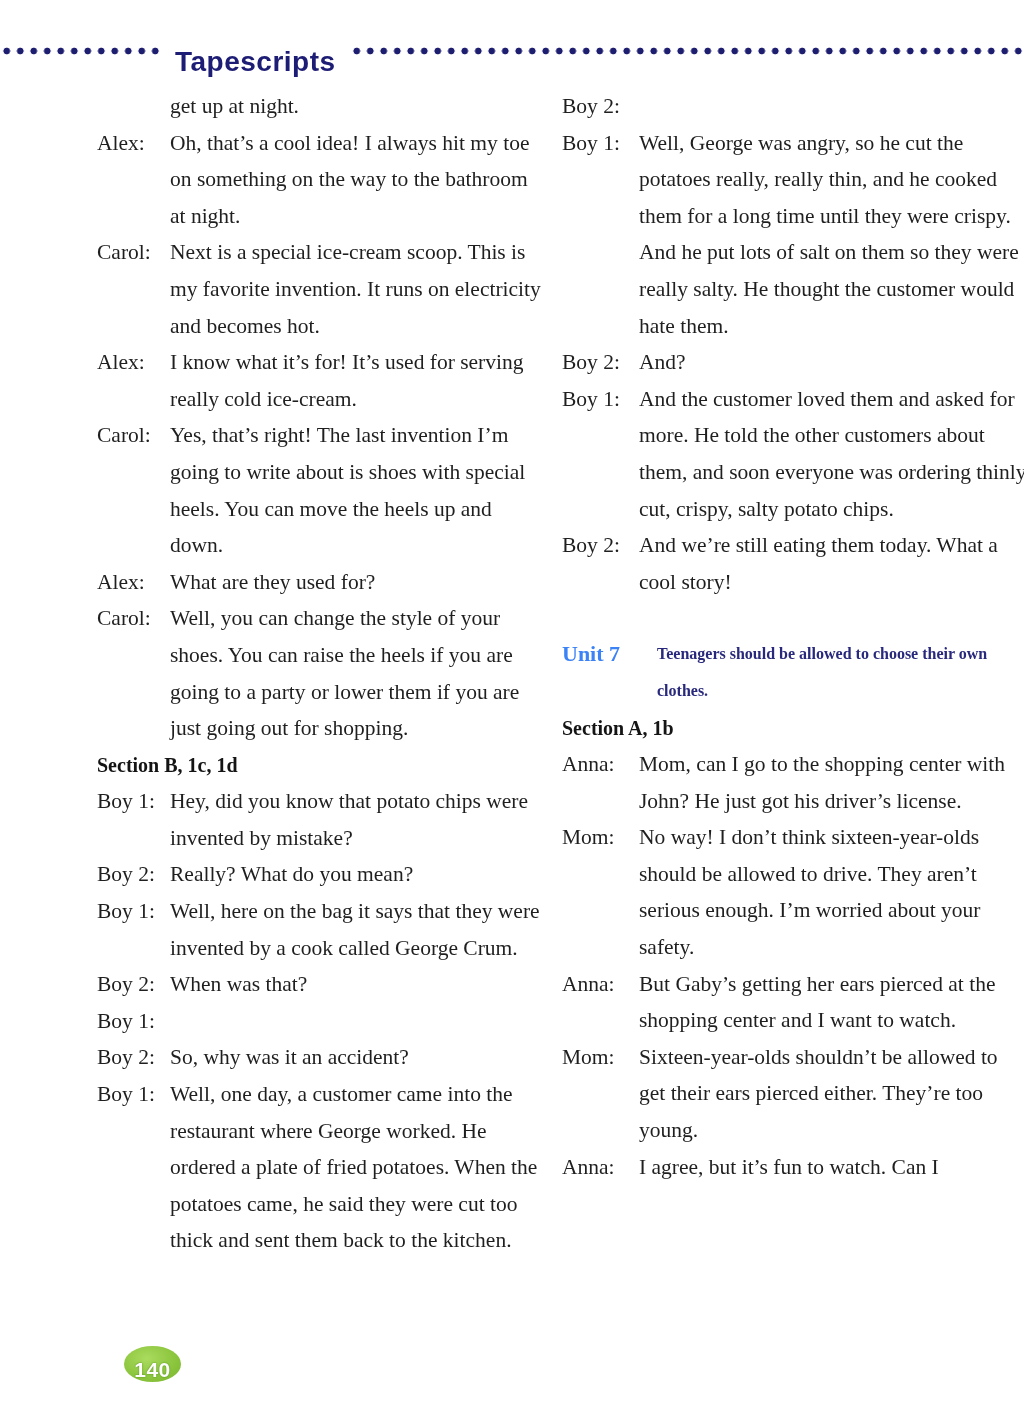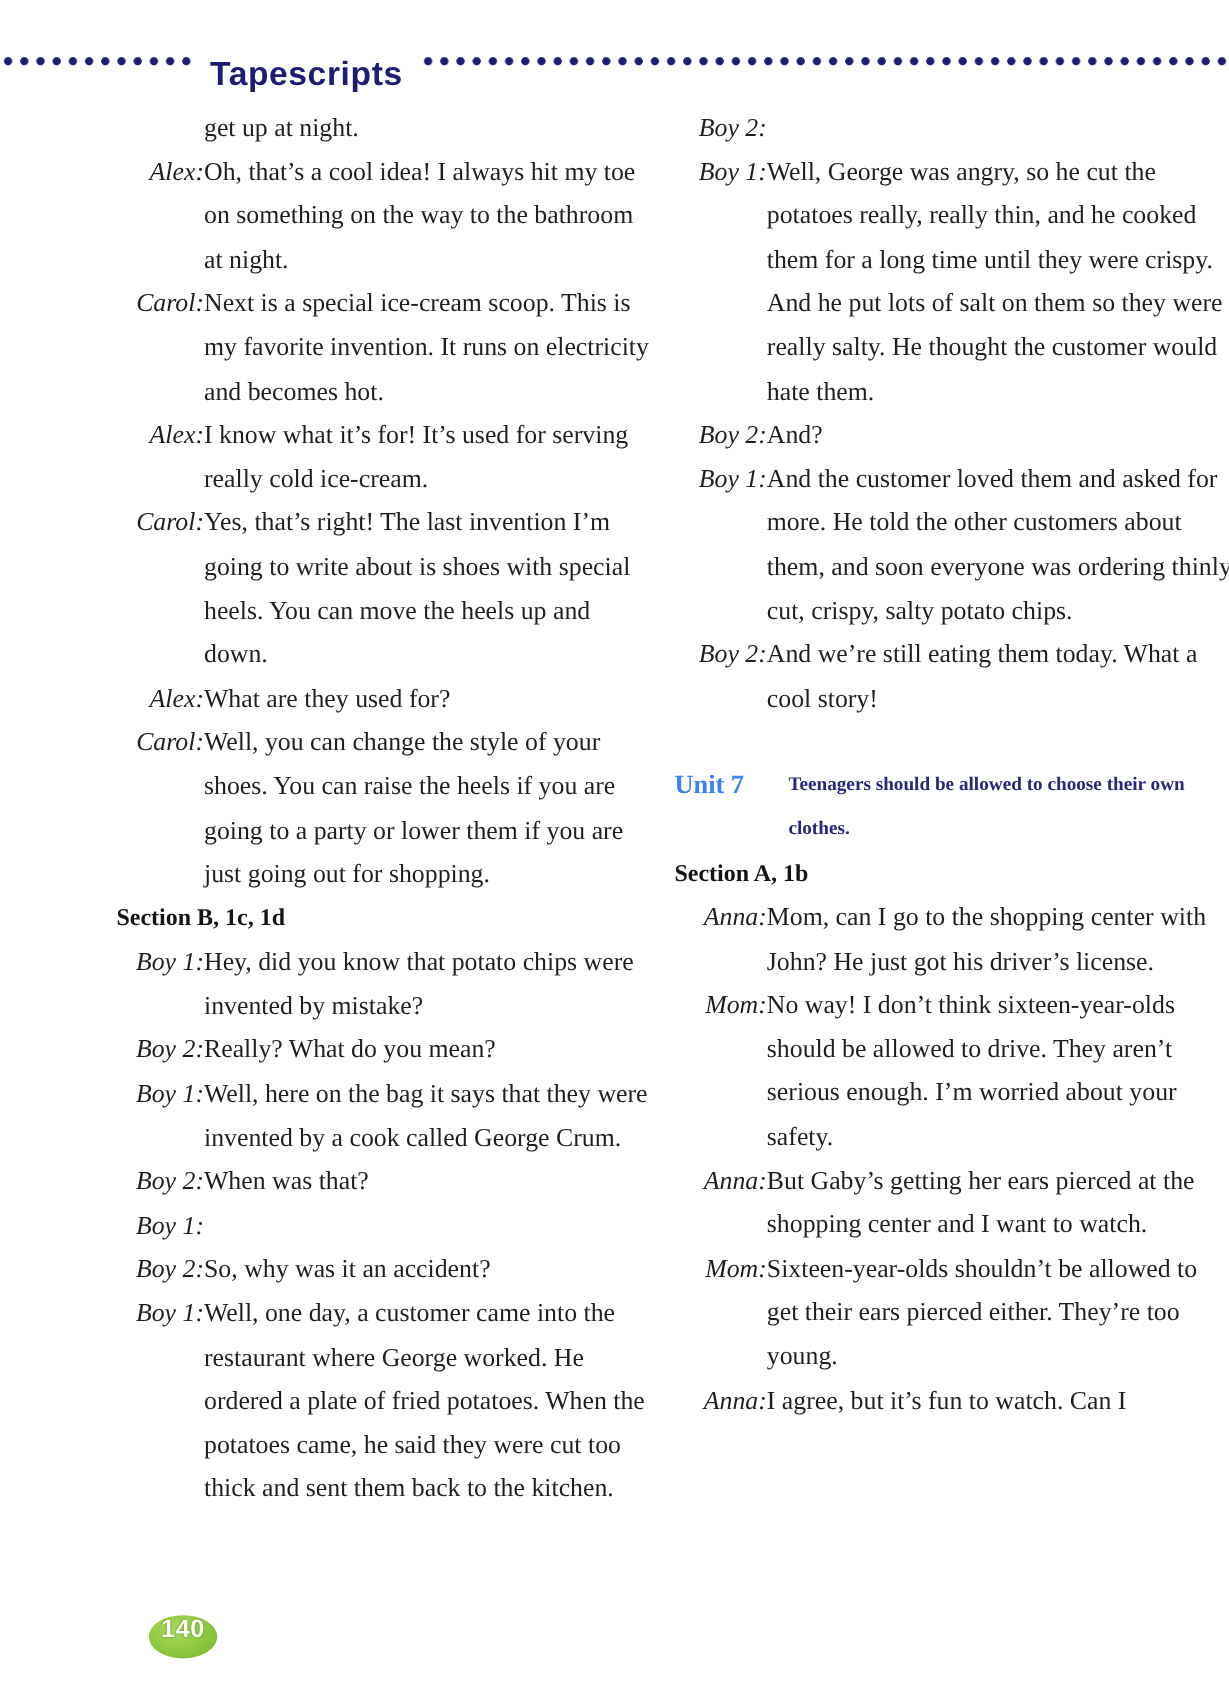--- a/index.html
+++ b/index.html
@@ -49,23 +49,21 @@
     font-size: 21.5px;
     line-height: 36.6px;
     margin-left: 40px;
   }
   #left-column  { left: 57px;  width: 448px; }
   #right-column { left: 522px; width: 466px; }
 
   .entry { display: flex; align-items: flex-start; }
   .speaker {
     flex: 0 0 auto;
-    font-style: italic;
     white-space: nowrap;
-    text-align: right;
   }
   #left-column  .speaker { width: 73px; }
   #right-column .speaker { width: 77px; }
   .text { flex: 1 1 auto; }
 
   .section-heading {
     font-weight: bold;
     font-size: 20px;
     color: #141414;
   }
@@ -88,21 +86,21 @@
   
   .page-badge {
     position: absolute;
     left: 124px;
     top: 1346px;
     width: 57px;
     height: 36px;
     border-radius: 50%;
     background: radial-gradient(ellipse at 40% 35%, #aadb5e 0%, #8dc63f 55%, #79b52e 100%);
     display: flex;
-    align-items: flex-start;
+    align-items: flex-end;
     justify-content: center;
     font-family: "Liberation Sans", sans-serif;
     font-weight: bold;
     font-size: 21px;
     color: #ffffff;
     text-shadow: 0 0 2px #5e9a1f, 0 0 1px #5e9a1f;
     letter-spacing: 0.5px;
   }
 </style>
 </head>

